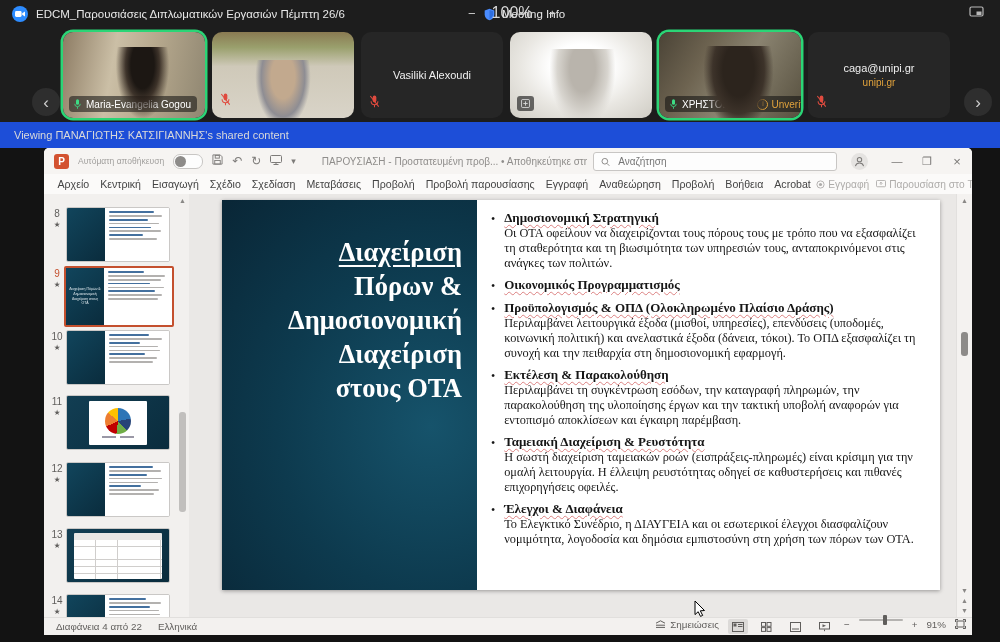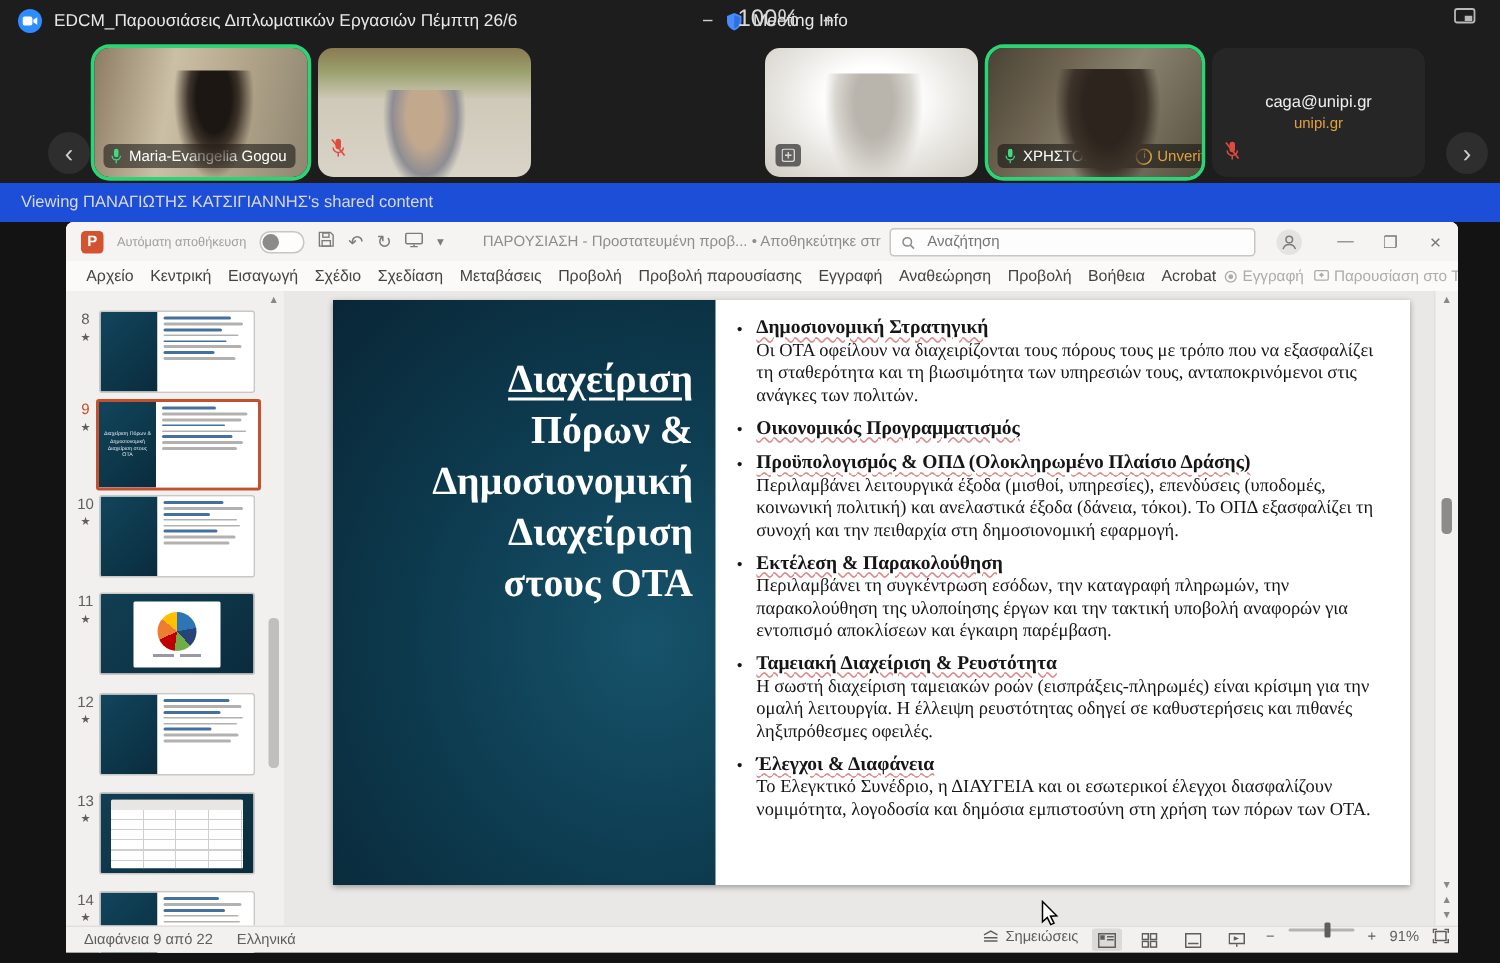--- a/index.html
+++ b/index.html
@@ -184,20 +184,31 @@
       <span class="micbadge">
         <svg width="11" height="13" viewBox="0 0 12 14">
             <rect x="4" y="0.5" width="4" height="7.5" rx="2" fill="#e04b3f"></rect>
             <path d="M2.3 6.8a3.7 3.7 0 0 0 7.4 0" stroke="#e04b3f" stroke-width="1.1" fill="none"></path>
             <line x1="6" y1="10.8" x2="6" y2="13.4" stroke="#e04b3f" stroke-width="1.1"></line>
             <line x1="1.4" y1="1" x2="10.6" y2="12.6" stroke="#e04b3f" stroke-width="1.2"></line>
           </svg>
       </span>
     </div>
 
+    <div class="tile nametile" style="left:361px;">
+      <span>Vasiliki Alexoudi</span>
+      <span class="micbadge">
+        <svg width="11" height="13" viewBox="0 0 12 14">
+            <rect x="4" y="0.5" width="4" height="7.5" rx="2" fill="#e04b3f"></rect>
+            <path d="M2.3 6.8a3.7 3.7 0 0 0 7.4 0" stroke="#e04b3f" stroke-width="1.1" fill="none"></path>
+            <line x1="6" y1="10.8" x2="6" y2="13.4" stroke="#e04b3f" stroke-width="1.1"></line>
+            <line x1="1.4" y1="1" x2="10.6" y2="12.6" stroke="#e04b3f" stroke-width="1.2"></line>
+          </svg>
+      </span>
+    </div>
 
     <div class="tile v4" style="left:510px;">
       <span class="pinbox">
         <svg width="9" height="9" viewBox="0 0 10 10">
             <rect x="0.5" y="0.5" width="9" height="9" rx="1.5" fill="none" stroke="#d9d9d9"></rect>
             <line x1="5" y1="2.6" x2="5" y2="7.4" stroke="#d9d9d9"></line>
             <line x1="2.6" y1="5" x2="7.4" y2="5" stroke="#d9d9d9"></line>
           </svg>
       </span>
     </div>
@@ -468,21 +479,21 @@
               <span class="bdot">•</span>
               <div>
                   <div class="bhead">Εκτέλεση &amp; Παρακολούθηση</div>
                   <div class="bbody">Περιλαμβάνει τη συγκέντρωση εσόδων, την καταγραφή πληρωμών, την παρακολούθηση της υλοποίησης έργων και την τακτική υποβολή αναφορών για εντοπισμό αποκλίσεων και έγκαιρη παρέμβαση.</div>
                 </div>
             </div>
             <div class="bullet">
               <span class="bdot">•</span>
               <div>
                   <div class="bhead">Ταμειακή Διαχείριση &amp; Ρευστότητα</div>
-                  <div class="bbody">Η σωστή διαχείριση ταμειακών ροών (εισπράξεις-πληρωμές) είναι κρίσιμη για την ομαλή λειτουργία. Η έλλειψη ρευστότητας οδηγεί σε καθυστερήσεις και πιθανές ληξιπρόθεσμες οφειλές.</div>
+                  <div class="bbody">Η σωστή διαχείριση ταμειακών ροών (εισπράξεις-πληρωμές) είναι κρίσιμη για την ομαλή λειτουργία. Η έλλειψη ρευστότητας οδηγεί σε καθυστερήσεις και πιθανές επιχορηγήσεις οφειλές.</div>
                 </div>
             </div>
             <div class="bullet">
               <span class="bdot">•</span>
               <div>
                   <div class="bhead">Έλεγχοι &amp; Διαφάνεια</div>
                   <div class="bbody">Το Ελεγκτικό Συνέδριο, η ΔΙΑΥΓΕΙΑ και οι εσωτερικοί έλεγχοι διασφαλίζουν νομιμότητα, λογοδοσία και δημόσια εμπιστοσύνη στη χρήση των πόρων των ΟΤΑ.</div>
                 </div>
             </div>
           </div>
@@ -495,21 +506,21 @@
         <div class="vbottom">
           <span>▼</span>
           <span>▲</span>
           <span>▼</span>
         </div>
       </div>
     </div>
 
     <div class="status">
       <div class="left">
-        <span>Διαφάνεια 9 από 22</span>
+        <span>Διαφάνεια 4 από 22</span>
         <span>Ελληνικά</span>
       </div>
       <div class="right">
         <span class="notes">
           <svg width="11" height="9" viewBox="0 0 11 9">
               <path d="M1 3.2 5.5.8 10 3.2" fill="none" stroke="#605e5c"></path>
               <line x1="1" y1="5.2" x2="10" y2="5.2" stroke="#605e5c"></line>
               <line x1="1" y1="7.4" x2="10" y2="7.4" stroke="#605e5c"></line>
             </svg>
           <span>Σημειώσεις</span>

